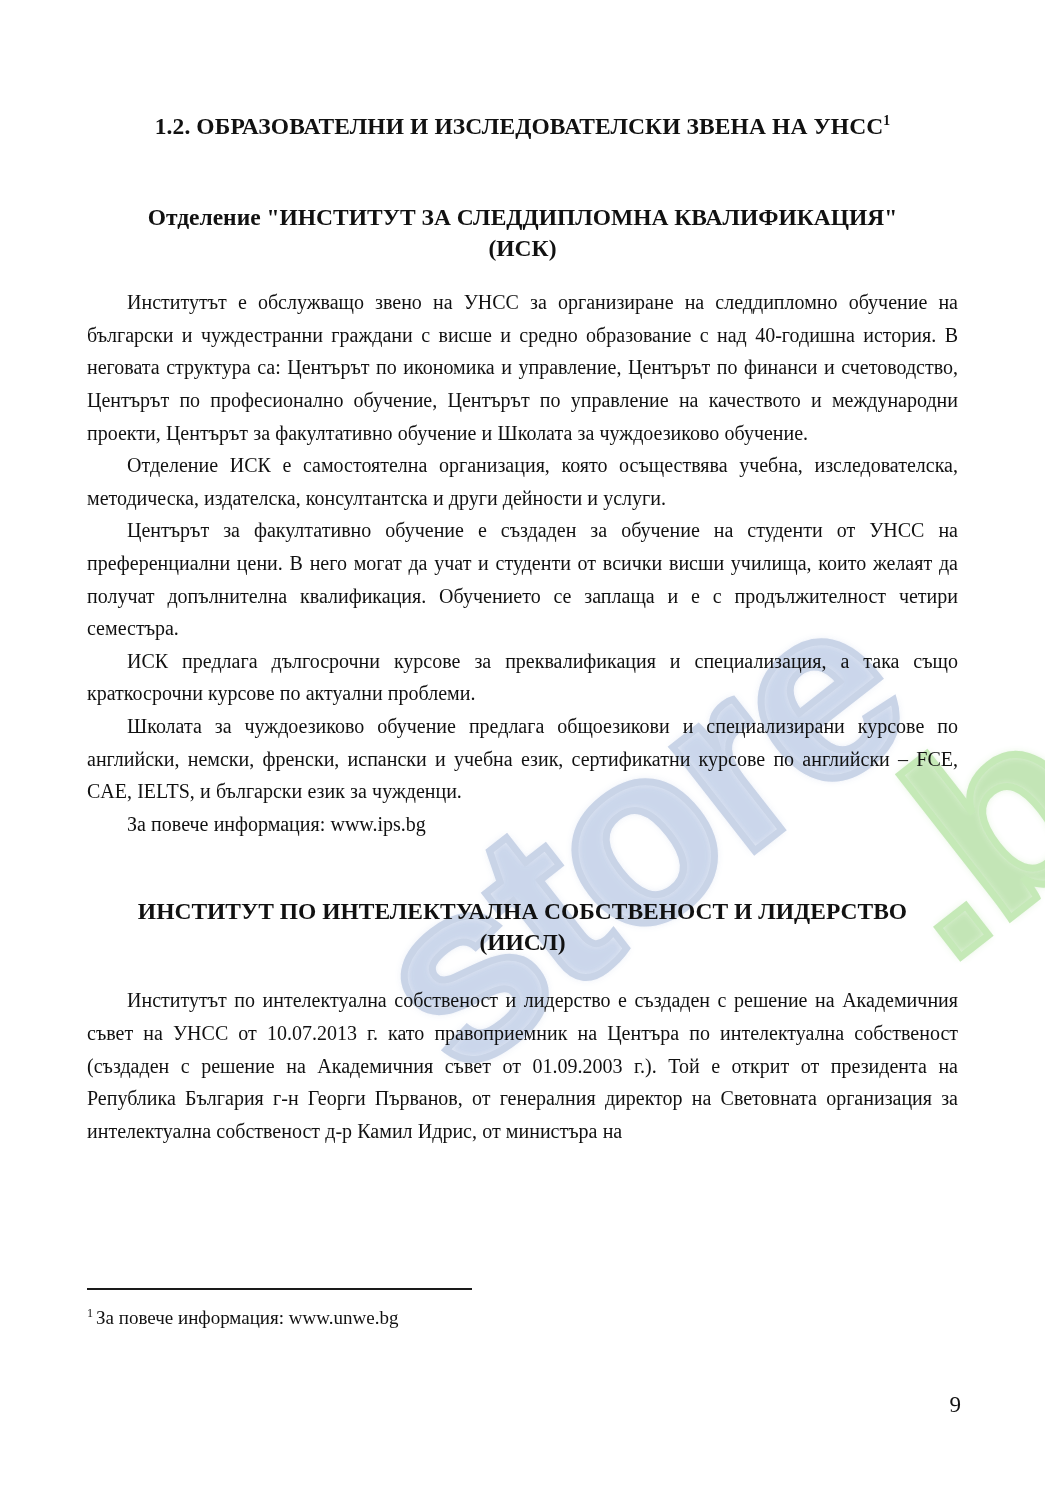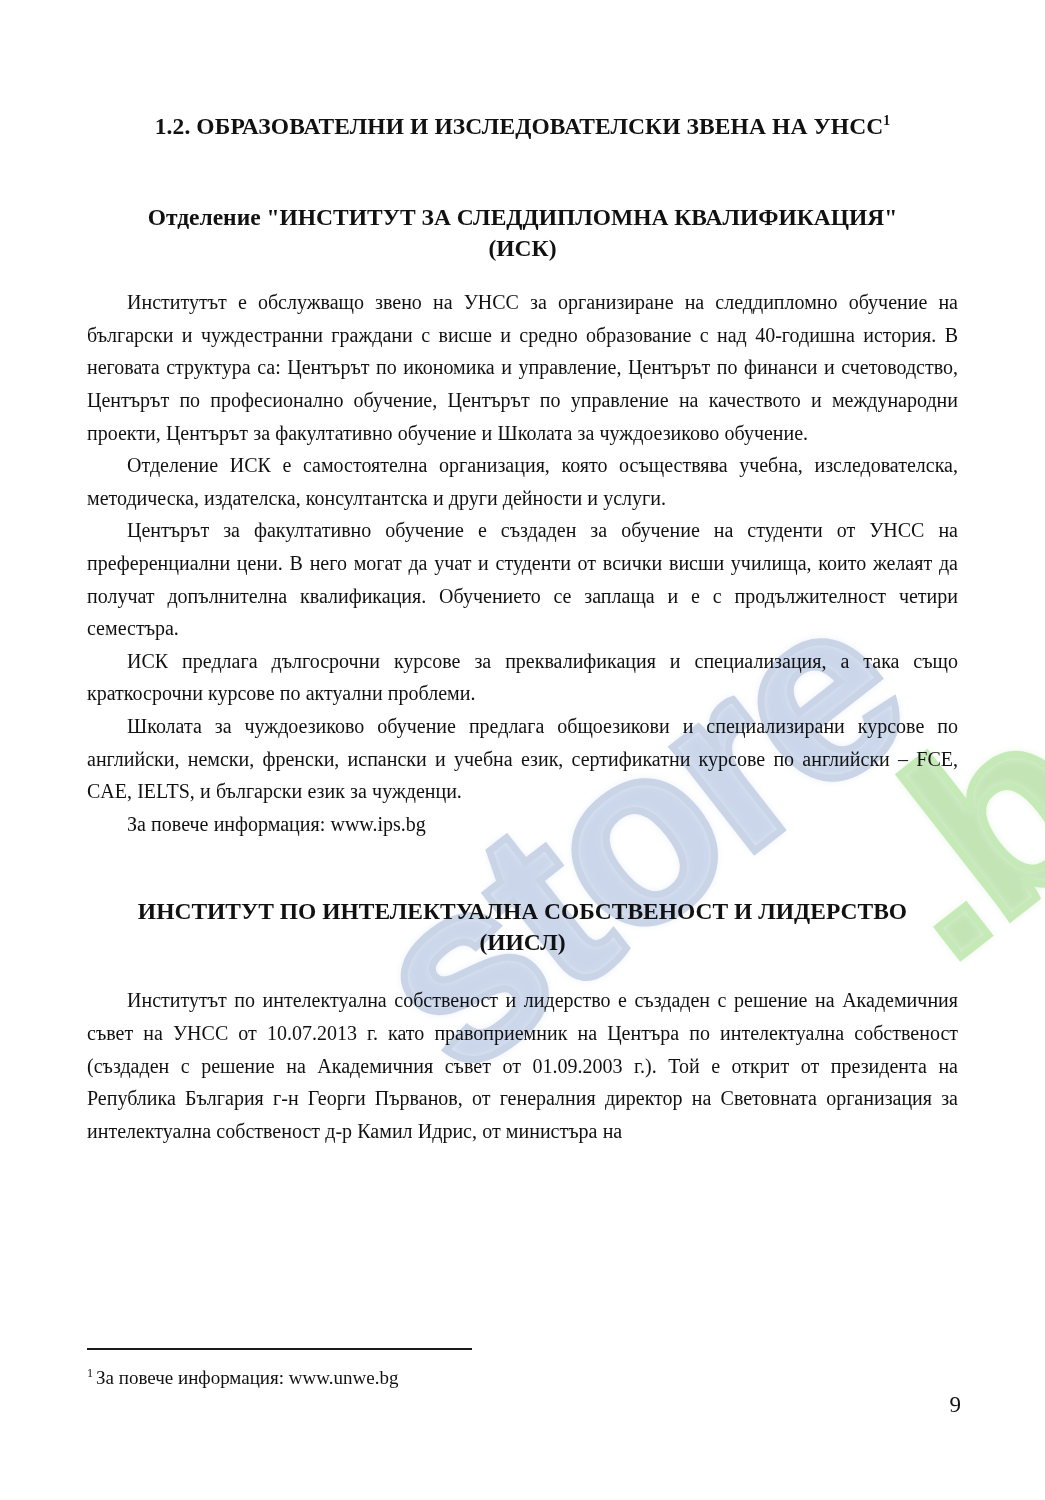--- a/index.html
+++ b/index.html
@@ -108,21 +108,21 @@
     font-size: 20px;
     line-height: 32.6px;
     word-spacing: 0.2px;
     hyphens: manual;
   }
 
   
   .footnote-area {
     position: absolute;
     left: 87px;
-    top: 1348px;
+    top: 1288px;
     width: 880px;
     z-index: 2;
   }
   .footnote-rule {
     width: 385px;
     height: 0;
     border-top: 2px solid #1a1a1a;
     margin: 0 0 10px 0;
   }
   .footnote-text {

